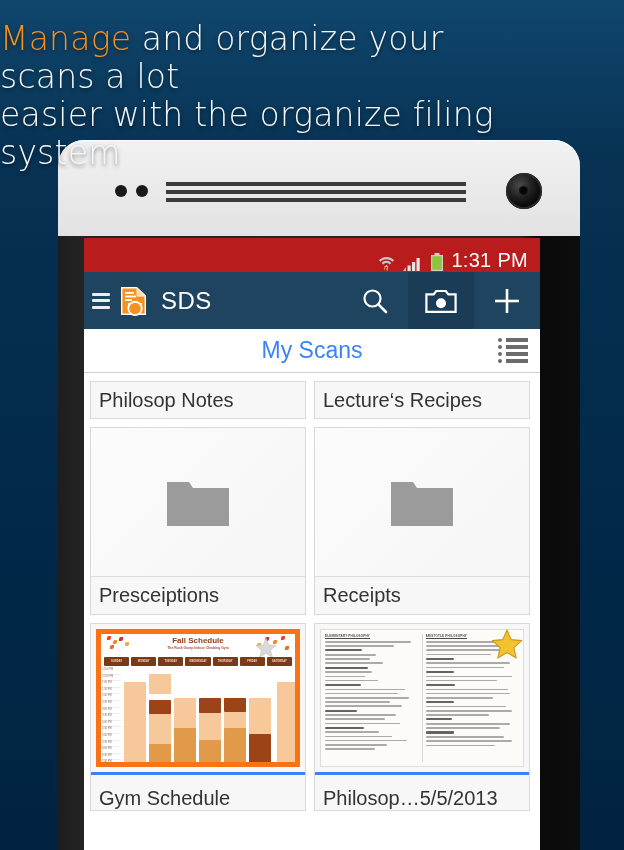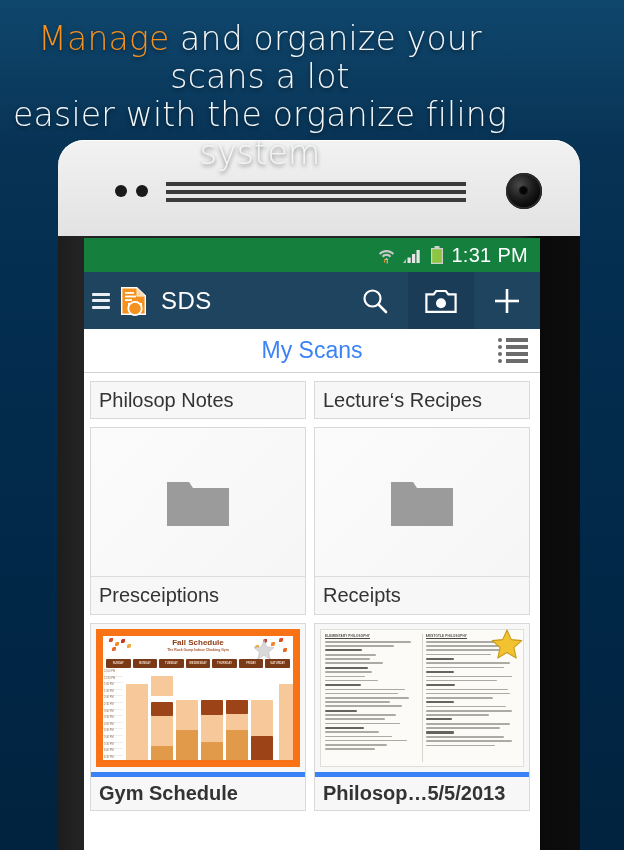--- a/index.html
+++ b/index.html
@@ -18,21 +18,21 @@
     background-color:#022a4c;
   }
   #bg2 {
     position:absolute; inset:0;
     background:linear-gradient(180deg, rgba(20,80,120,.55) 0%, rgba(8,48,78,.25) 18%, rgba(0,0,0,0) 42%),
                linear-gradient(180deg,#0a3a5e 0%,#042e50 30%,#012747 70%,#01233f 100%);
   }
   
   #headline {
     position:absolute; top:20px; left:0; width:520px;
-    text-align:center; z-index:5;
+    z-index:5;
     color:#f4f7f9;
     font-size:33px;
     line-height:38px;
     letter-spacing:.2px;
     text-shadow:0 2px 4px rgba(0,0,0,.55);
     font-family:"DejaVu Sans", sans-serif;
     font-weight:300;
   }
   #headline .accent { color:#f5911e; }
   
@@ -84,22 +84,22 @@
   
   #screen {
     position:absolute;
     left:26px; top:98px;
     width:456px; height:622px;
     background:#fff;
     overflow:hidden;
   }
   
   #statusbar {
-    height:34px; background:#15803d;
-    display:flex; align-items:center; justify-content:flex-end;
+    height:34px; background:#b91c1c;
+    display:flex; align-items:flex-end; justify-content:flex-end;
     padding-right:12px; gap:7px;
   }
   #statusbar .time {
     color:#fff; font-size:20px; font-family:"Liberation Sans", sans-serif;
     letter-spacing:.3px;
   }
   .wifi-ico { width:19px; height:19px; position:relative; }
   .sig-ico  { width:20px; height:17px; }
   .bat-ico  { width:14px; height:19px; position:relative; }
   
@@ -164,30 +164,30 @@
     border-top:1px solid #dcdcdc; height:38px;
     display:flex; align-items:center; padding-left:8px;
     background:#f7f7f7;
   }
   .tile.doc { border:1px solid #d9d9d9; background:#f7f7f7; }
   .tile.doc .thumb {
     height:148px; padding:5px; background:#f7f7f7;
     position:relative;
   }
   .tile.doc .caption {
-    border-top:5px solid #3b82f6; height:38px;
-    display:flex; align-items:center; padding-left:8px; background:#f7f7f7;font-weight:bold;
+    border-top:3px solid #3b82f6; height:38px;
+    display:flex; align-items:flex-end; padding-left:8px; background:#f7f7f7;
   }
   .star-badge {
     position:absolute; right:5px; top:4px; width:34px; height:34px; z-index:3;
   }
   
   .gym {
     width:100%; height:100%; background:#fff; position:relative; overflow:hidden;
-    border:7px solid #f97316;
+    border:5px solid #f97316;
   }
   .gym-head { height:23px; background:#fff; position:relative; overflow:hidden; }
   .gym-title {
     position:absolute; left:50%; top:2px; transform:translateX(-50%);
     color:#8c3b14; font-size:8px; font-weight:bold; white-space:nowrap;
   }
   .gym-sub {
     position:absolute; left:50%; top:12px; transform:translateX(-50%);
     color:#a8502a; font-size:3.4px; white-space:nowrap; font-weight:bold;
   }

